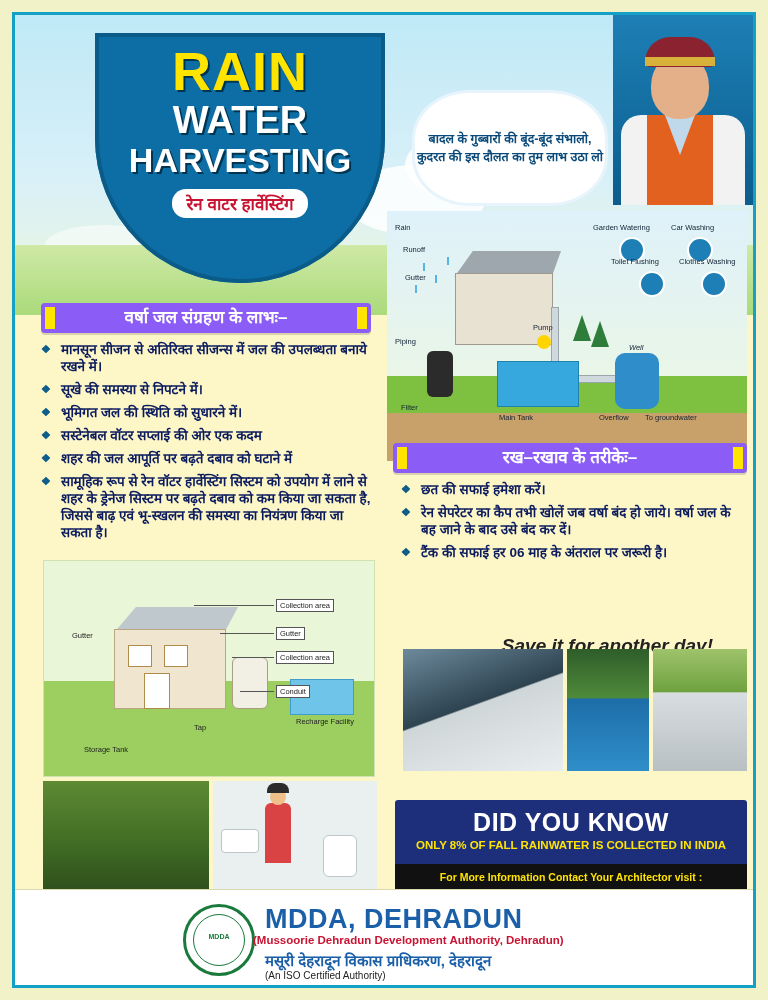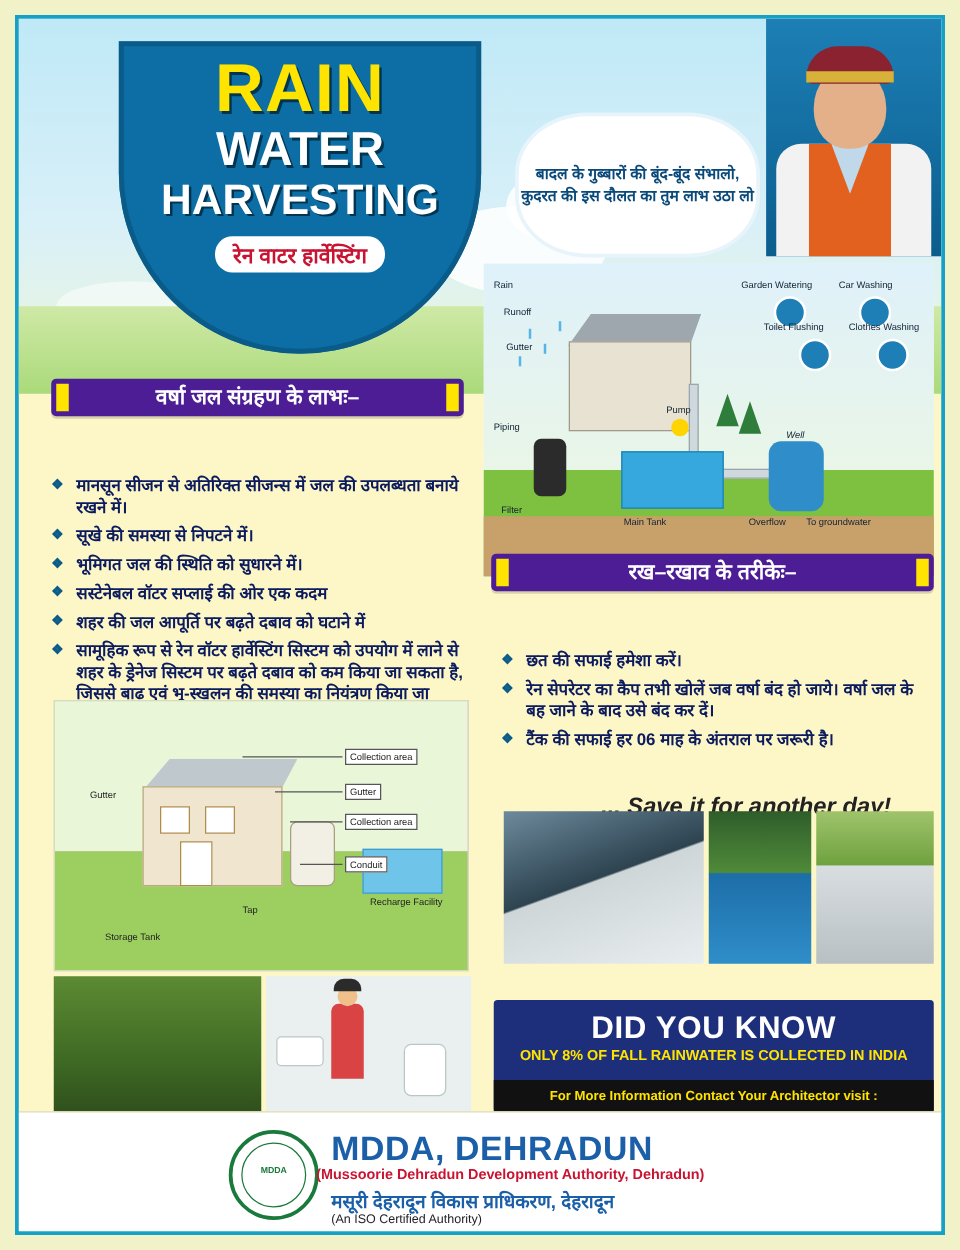--- a/index.html
+++ b/index.html
@@ -56,35 +56,35 @@
   .dg-filter{position:absolute;left:40px;top:140px;width:26px;height:46px;border-radius:6px;background:#2b2b2b;}
   .dg-pump{position:absolute;left:150px;top:124px;width:14px;height:14px;border-radius:50%;background:#ffd400;}
   .dg-tree{position:absolute;width:0;height:0;border-left:9px solid transparent;border-right:9px solid transparent;border-bottom:26px solid #2f7d3a;}
   .dg-lbl{position:absolute;font-size:7.5px;color:#123;white-space:nowrap;}
   .dg-rain{position:absolute;width:1.5px;height:8px;background:#57b4e6;}
   .dg-icon{position:absolute;width:22px;height:22px;border-radius:50%;background:#1d7fb5;border:2px solid #ffffff;}
   .dg-iconlbl{position:absolute;font-size:7.5px;color:#123;white-space:nowrap;text-align:center;}
   .dg-pipe{position:absolute;background:#cfd8dc;border:1px solid #9aa6ab;}
 
   
-  .redbar{position:absolute;background:#4c1d95;border-radius:4px;
+  .redbar{position:absolute;background:#8b5cf6;border-radius:4px;
       box-shadow:0 2px 0 rgba(0,0,0,.15);}
   .redbar span{display:block;text-align:center;color:#ffffff;font-weight:bold;font-size:17px;
       line-height:30px;}
   .redbar .side{position:absolute;top:4px;width:10px;height:22px;background:#ffe400;}
 
   
-  .blist{position:absolute;margin-top:39px;}
+  .blist{position:absolute;}
   .blist li{list-style:none;position:relative;padding-left:20px;margin:0 0 6px 0;
       color:#0b1b5e;font-size:13.5px;font-weight:bold;line-height:17px;}
   .blist li:before{content:"\2756";position:absolute;left:0;top:0;color:#0b5b89;font-size:11px;}
   .blist ul{margin:0;padding:0;}
 
   
-  .illus{position:absolute;left:28px;top:545px;width:330px;height:215px;background:#f0abfc;border:1px solid #cfe2b2;}
+  .illus{position:absolute;left:28px;top:545px;width:330px;height:215px;background:#eab308;border:1px solid #cfe2b2;}
   .il-sky{position:absolute;left:0;top:0;width:100%;height:120px;background:#eaf6d8;}
   .il-grass{position:absolute;left:0;bottom:0;width:100%;height:95px;background:#9ccf5f;}
   .il-house{position:absolute;left:70px;top:68px;width:110px;height:78px;background:#f0e6cf;border:1px solid #b9a87f;}
   .il-roof{position:absolute;left:56px;top:46px;width:138px;height:26px;background:#bfc8cc;
       clip-path:polygon(10% 100%,26% 0,100% 0,90% 100%);}
   .il-win{position:absolute;background:#ffffff;border:1px solid #b08b4a;}
   .il-tank{position:absolute;left:188px;top:96px;width:34px;height:50px;border-radius:6px;background:#f2efe4;border:1px solid #a99e80;}
   .il-pool{position:absolute;left:246px;top:118px;width:62px;height:34px;background:#6fc4ea;border:1px solid #3f9ec9;}
   .il-lbl{position:absolute;font-size:7.5px;color:#222;white-space:nowrap;}
   .il-line{position:absolute;height:1px;background:#555;}

